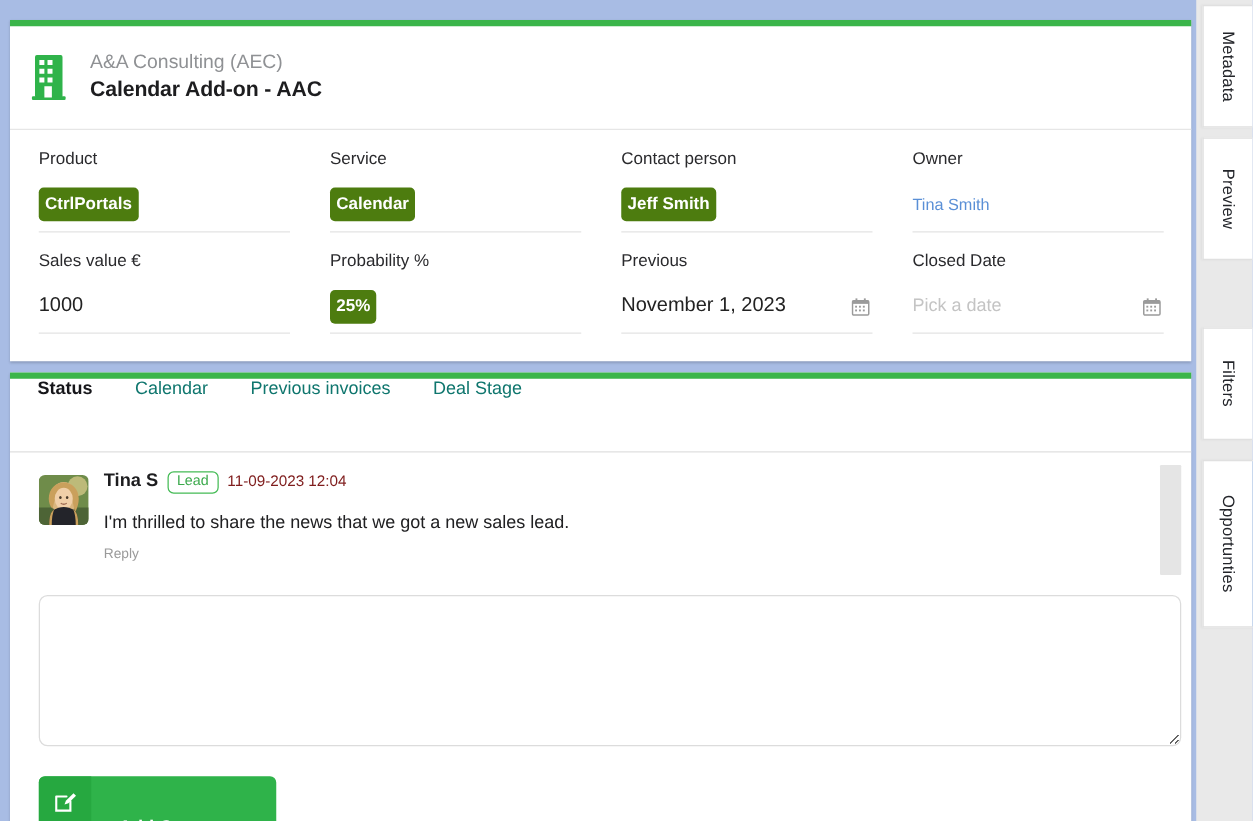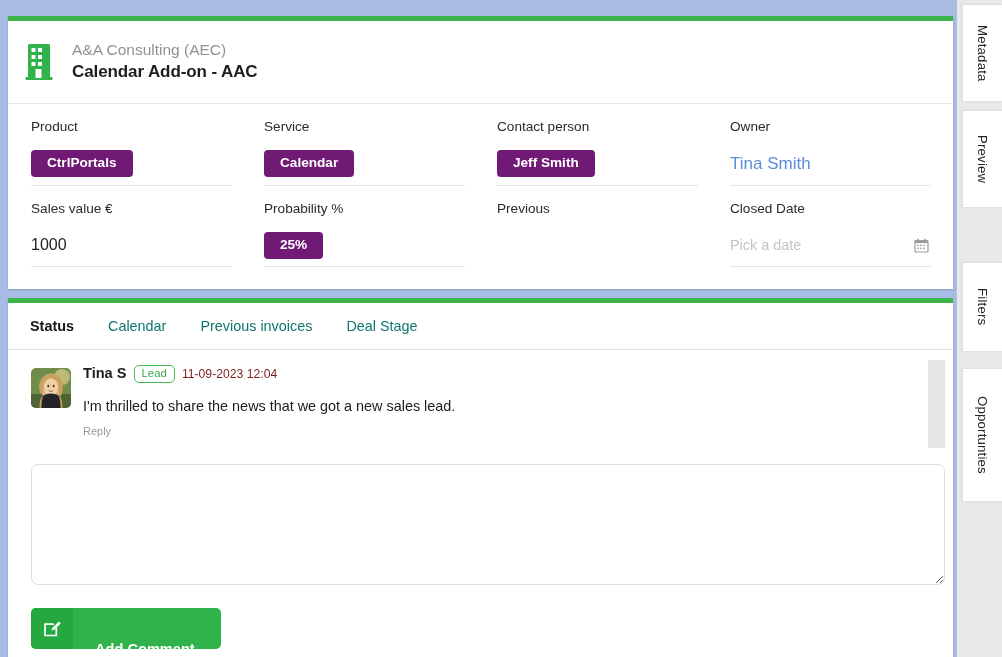--- a/index.html
+++ b/index.html
@@ -84,52 +84,51 @@
     display: flex;
     align-items: center;
     justify-content: space-between;
     padding-bottom: 4px;
   }
   .field-text {
     font-size: 16px;
     color: #222;
   }
   .field-link {
-    font-size: 17px;
+    font-size: 13px;
     color: #5a8fd6;
   }
   .field-placeholder {
     font-size: 14.4px;
     color: #c4c4c4;
   }
   .pill {
     display: inline-block;
-    background: #701a75;
+    background: #4d7c0f;
     color: #fff;
     font-weight: bold;
     font-size: 13.6px;
     border-radius: 4px;
-    padding: 5px 16px 6px;
+    padding: 5px 5px 6px;
     line-height: 1.15;
     white-space: nowrap;
   }
   .row2 .field-label { padding-top: 16px; }
   .cal-icon { flex: 0 0 auto; margin-right: 2px; }
 
   
   #status-card {
     height: 362px;
     display: flex;
     flex-direction: column;
   }
   .tabbar {
-    height: 47px;
+    height: 59px;
     border-bottom: 1px solid #e0e0e0;
     display: flex;
-    align-items: center;
     padding-left: 22px;
     gap: 0;
   }
   .tab {
     font-size: 14.4px;
     color: #0f766e;
     padding: 0 24px 0 0;
     margin-right: 10px;
     cursor: pointer;
     white-space: nowrap;
@@ -345,20 +344,35 @@
 
       <div class="field">
         <div class="field-label">Probability %</div>
         <div class="field-value-row">
           <span class="pill">25%</span>
         </div>
       </div>
 
       <div class="field">
         <div class="field-label">Previous</div>
+        <div class="field-value-row">
+          <span class="field-text">November 1, 2023</span>
+          <svg class="cal-icon" width="15" height="15" viewBox="0 0 15 15">
+            <rect x="1" y="2.5" width="13" height="11.5" rx="1" fill="none" stroke="#9b9b9b" stroke-width="1.2"></rect>
+            <rect x="1" y="2.5" width="13" height="2.6" fill="#9b9b9b"></rect>
+            <rect x="3.4" y="0.7" width="1.5" height="2.6" fill="#9b9b9b"></rect>
+            <rect x="10.1" y="0.7" width="1.5" height="2.6" fill="#9b9b9b"></rect>
+            <rect x="3.1" y="6.6" width="1.5" height="1.5" fill="#9b9b9b"></rect>
+            <rect x="6.2" y="6.6" width="1.5" height="1.5" fill="#9b9b9b"></rect>
+            <rect x="9.3" y="6.6" width="1.5" height="1.5" fill="#9b9b9b"></rect>
+            <rect x="3.1" y="9.6" width="1.5" height="1.5" fill="#9b9b9b"></rect>
+            <rect x="6.2" y="9.6" width="1.5" height="1.5" fill="#9b9b9b"></rect>
+            <rect x="9.3" y="9.6" width="1.5" height="1.5" fill="#9b9b9b"></rect>
+          </svg>
+        </div>
       </div>
 
       <div class="field">
         <div class="field-label">Closed Date</div>
         <div class="field-value-row">
           <span class="field-placeholder">Pick a date</span>
           <svg class="cal-icon" width="15" height="15" viewBox="0 0 15 15">
             <rect x="1" y="2.5" width="13" height="11.5" rx="1" fill="none" stroke="#9b9b9b" stroke-width="1.2"></rect>
             <rect x="1" y="2.5" width="13" height="2.6" fill="#9b9b9b"></rect>
             <rect x="3.4" y="0.7" width="1.5" height="2.6" fill="#9b9b9b"></rect>

